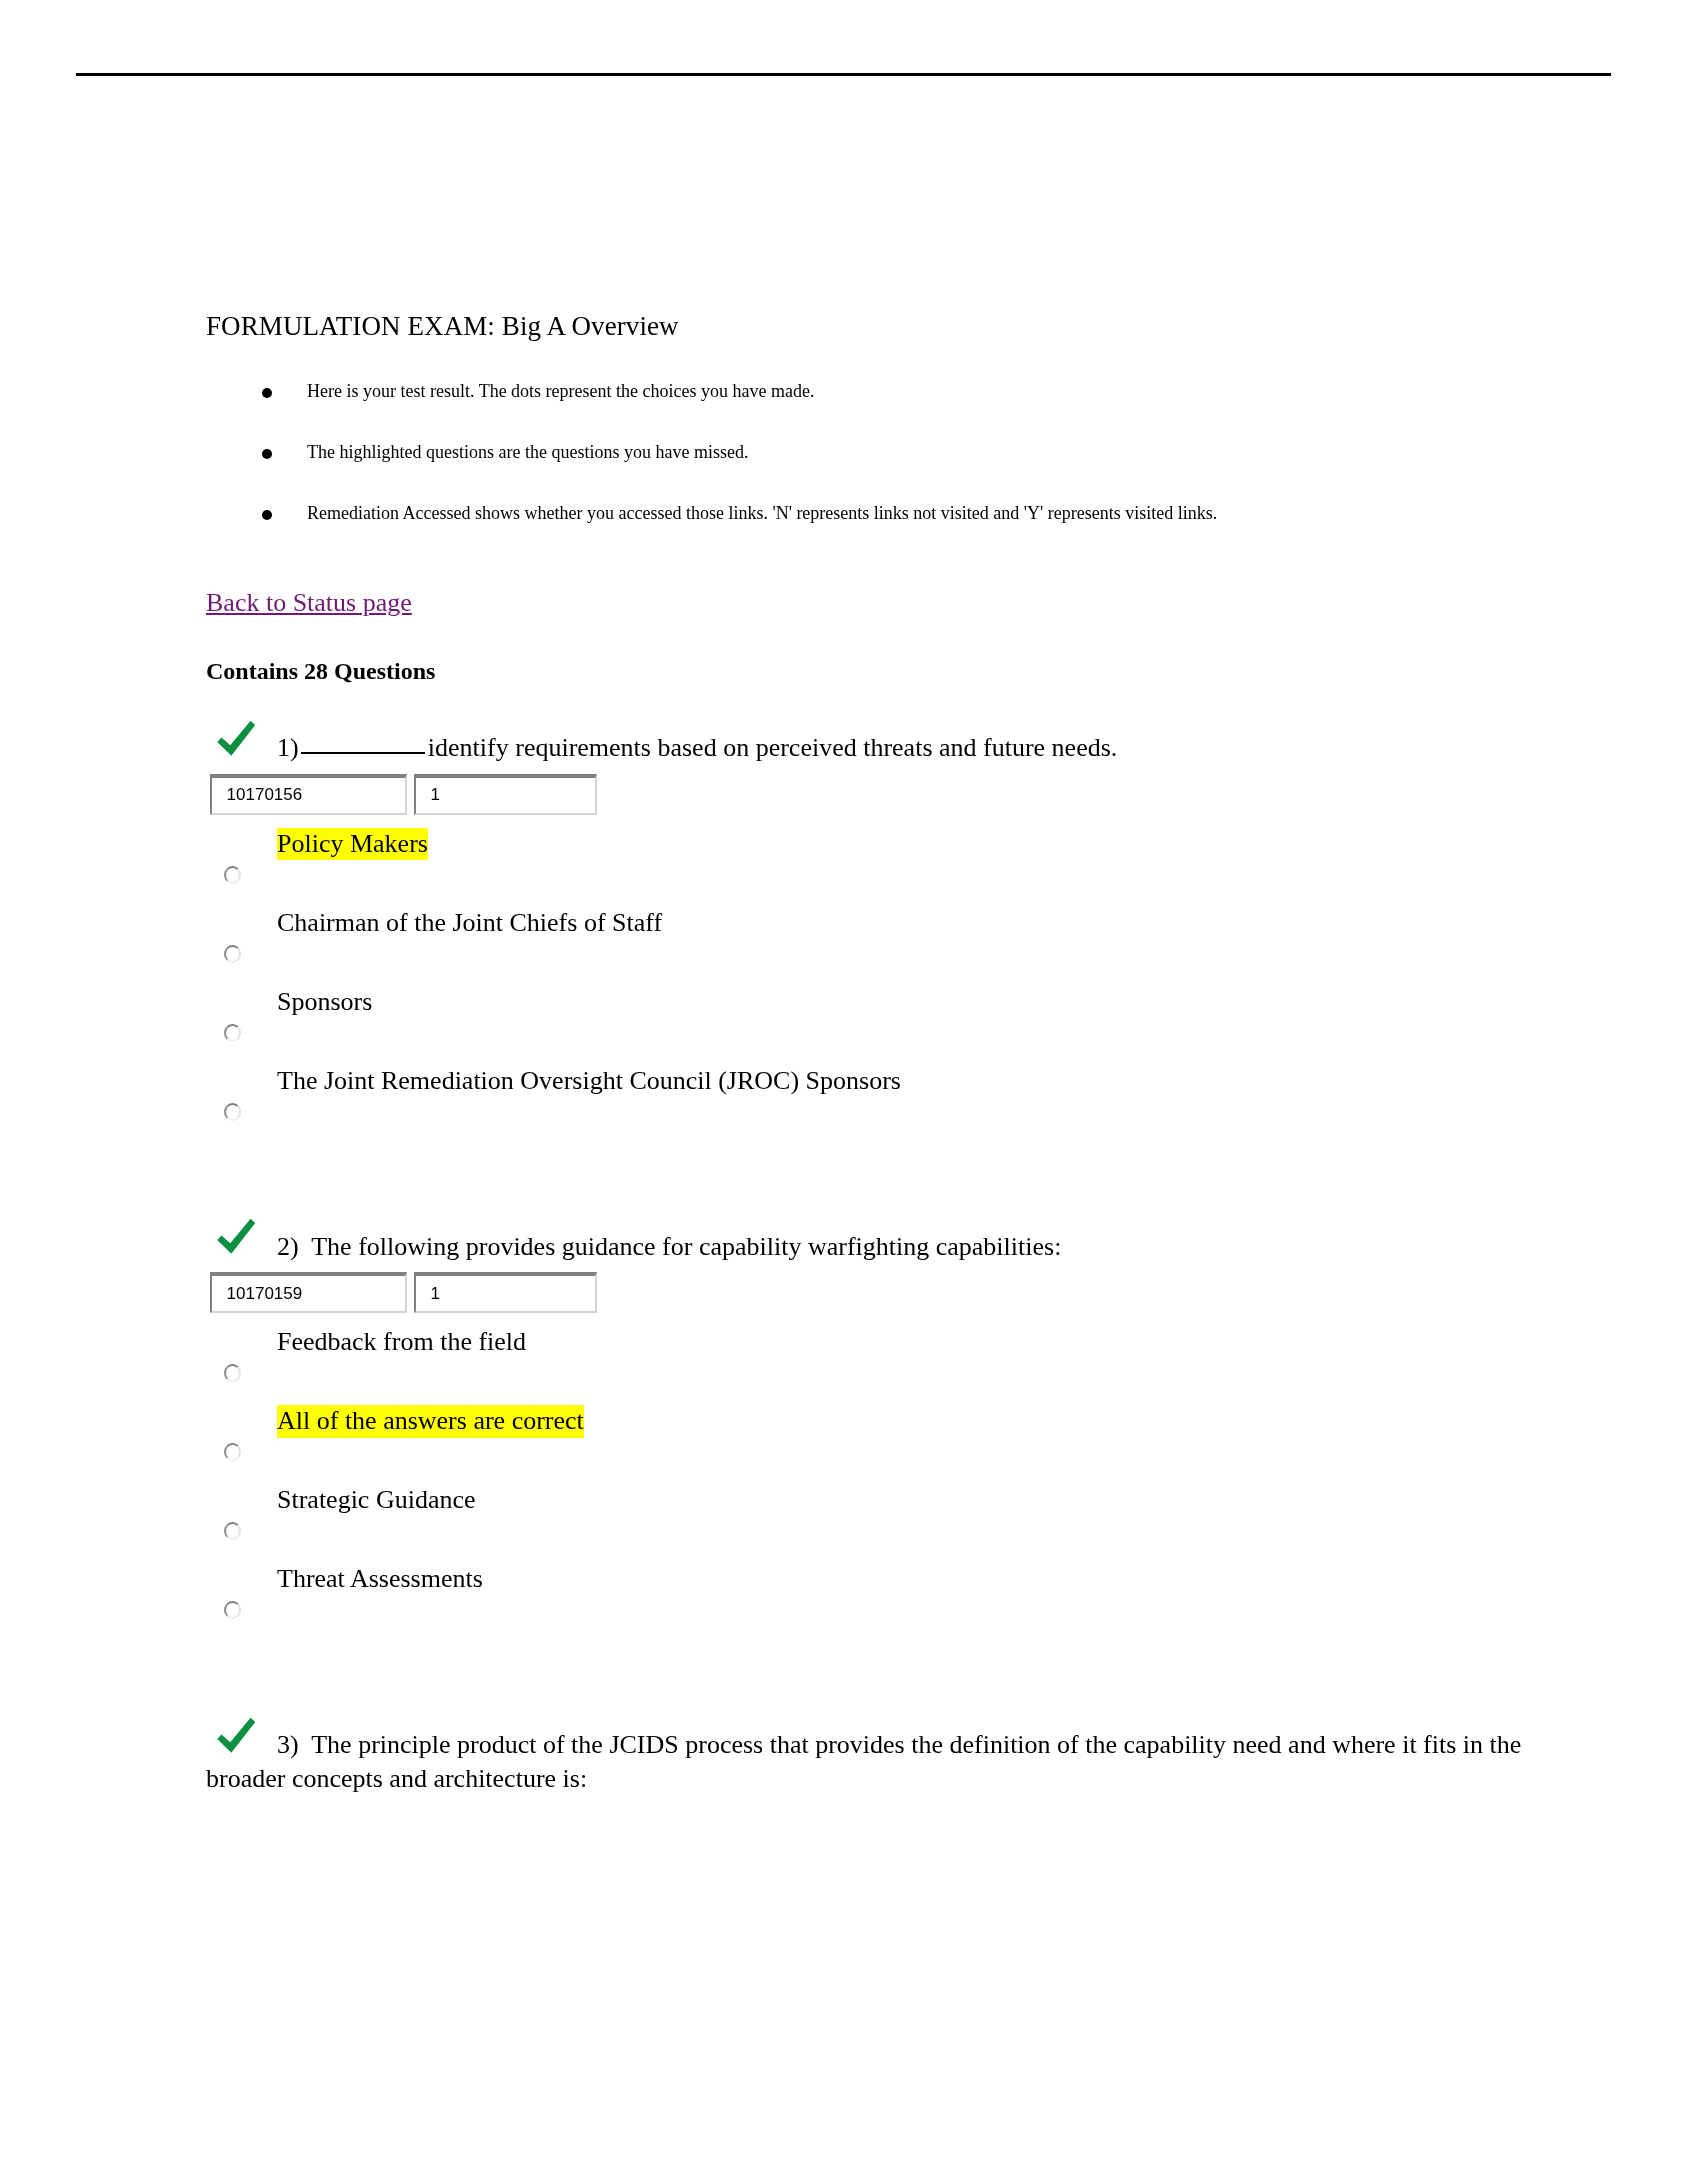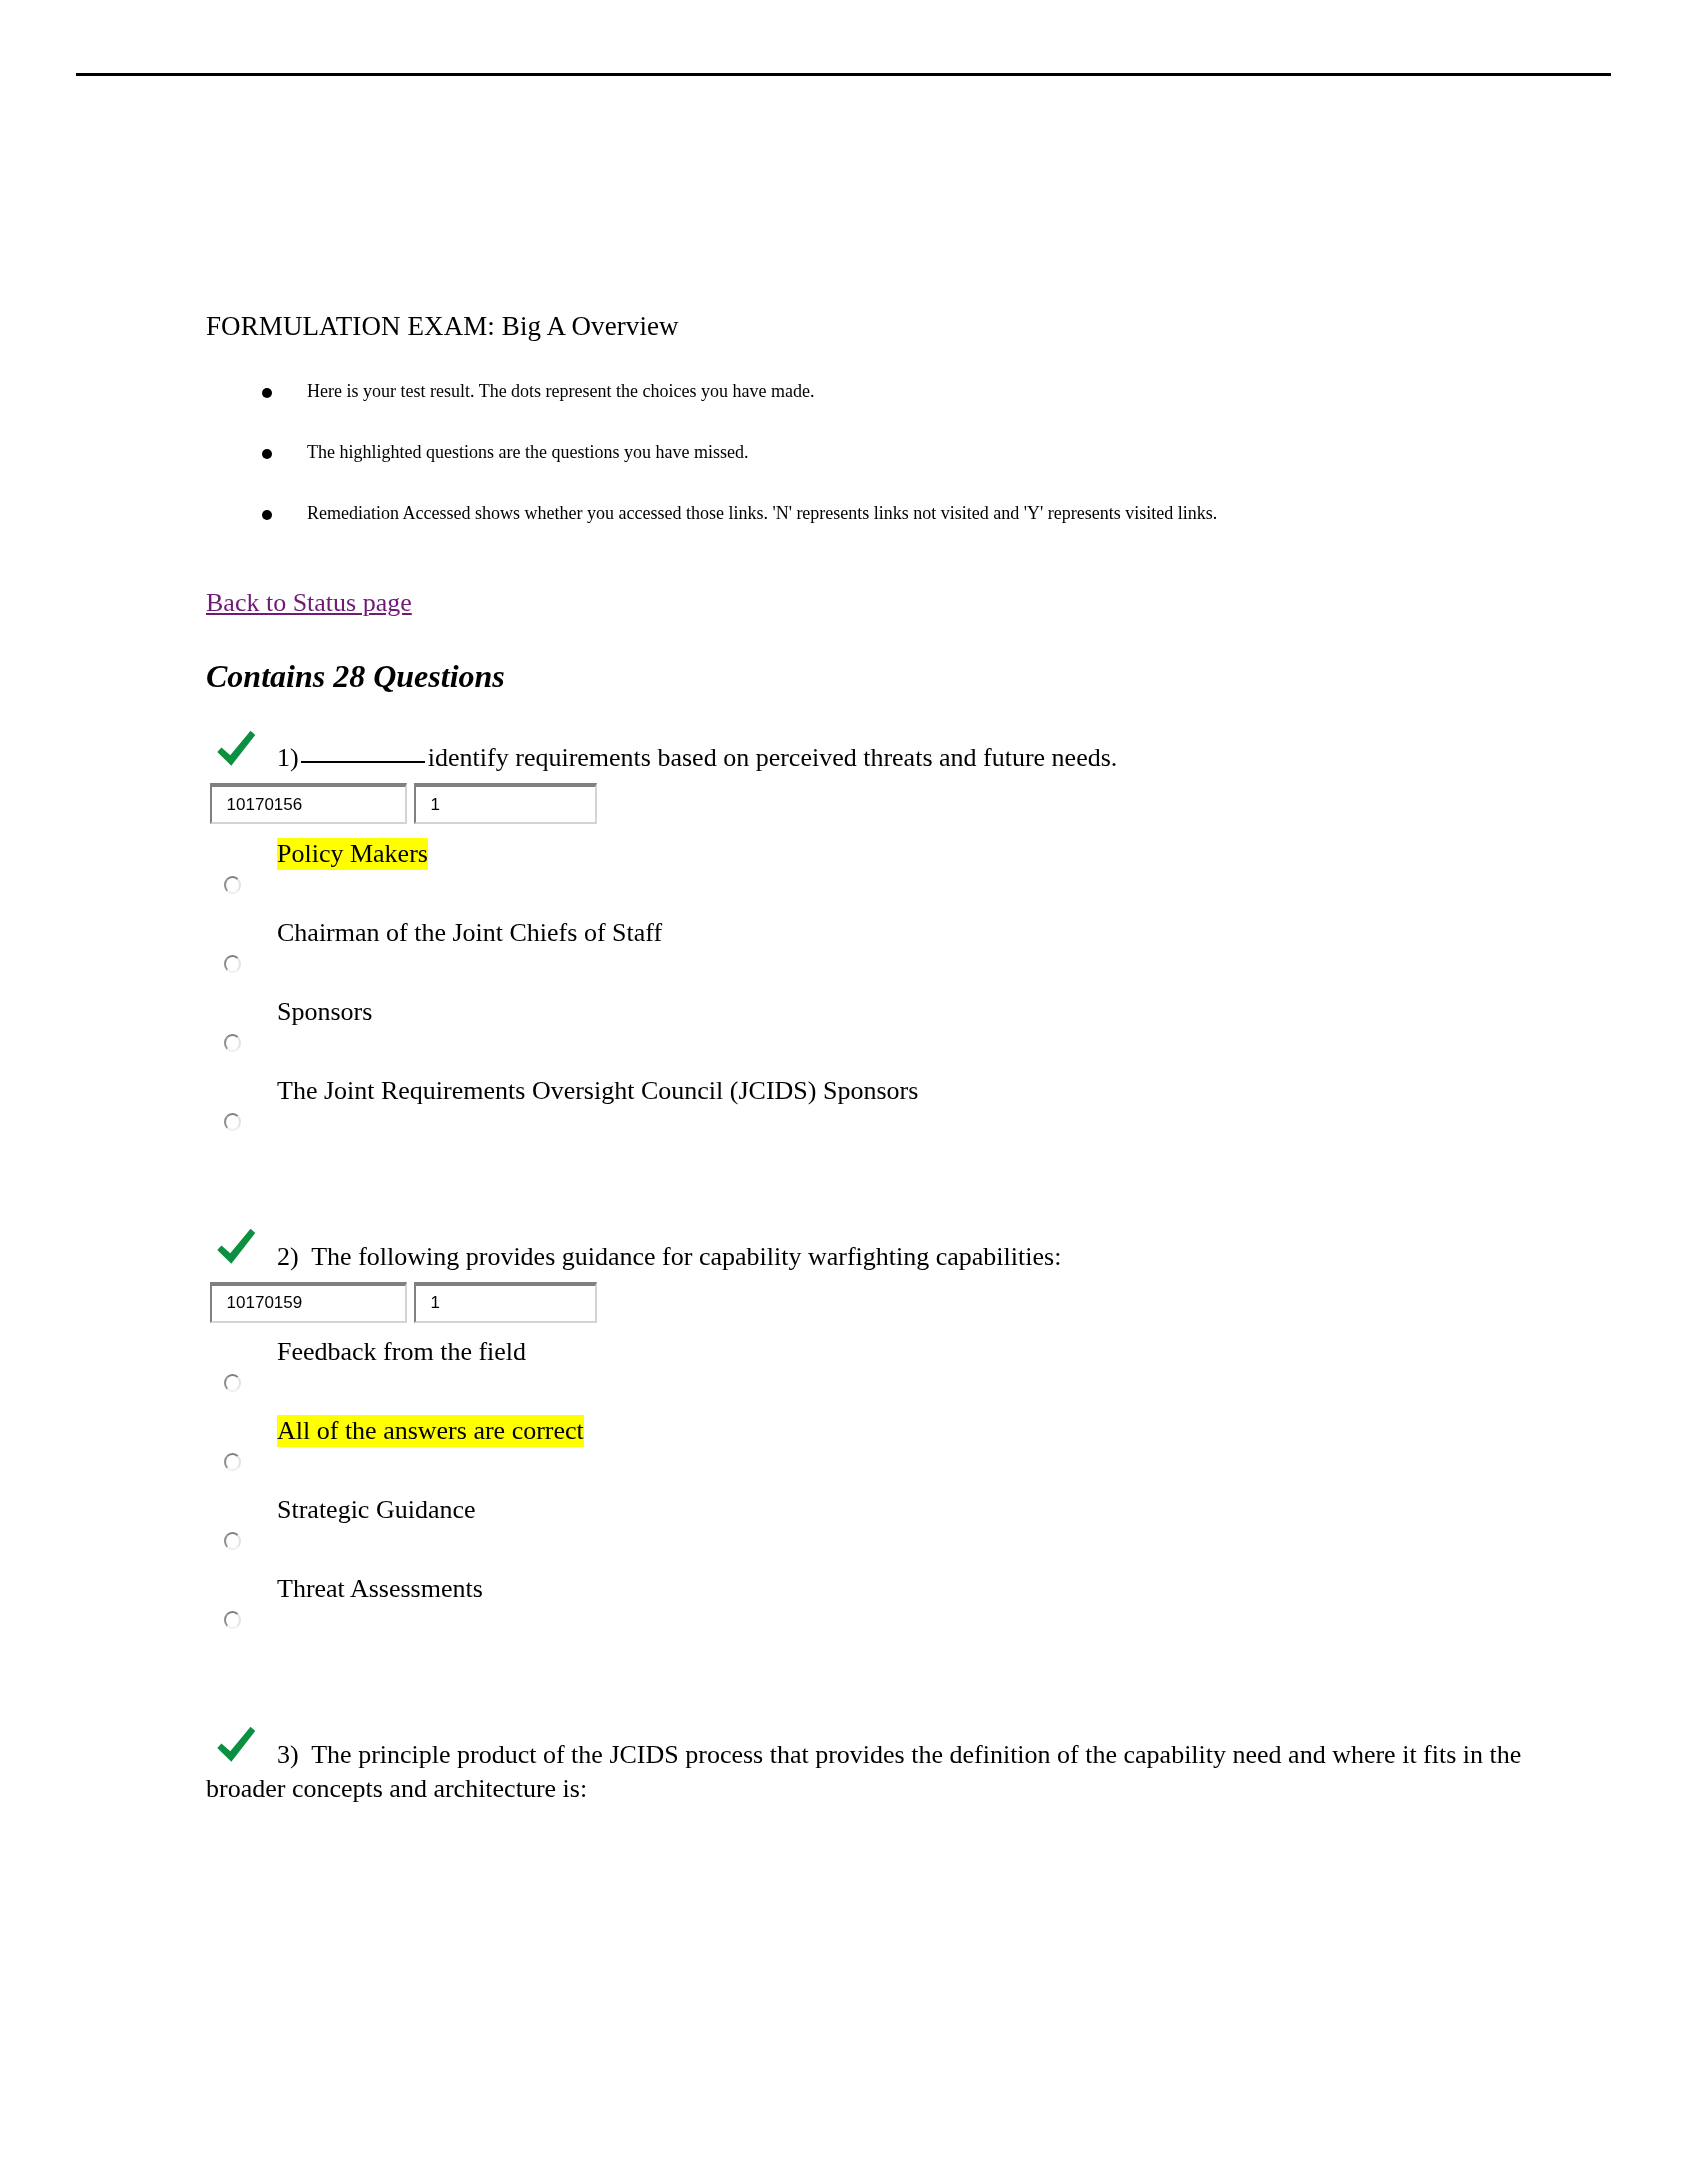--- a/index.html
+++ b/index.html
@@ -70,23 +70,22 @@
     margin-top: 25px;
     font-size: 26px;
     line-height: 1.2;
     color: #701a75;
     text-decoration: underline;
     cursor: pointer;
   }
 
   .contains {
     margin-top: 38px;
-    font-size: 32px;
+    font-size: 24px;
     font-weight: bold;
-    font-style: italic;
     line-height: 1.2;
   }
 
   
   .question-block {
     margin-top: 46px;
   }
   .q-head {
     position: relative;
     min-height: 41px;
@@ -227,21 +226,21 @@
         </div>
         <div class="option">
           <span class="option-label">Chairman of the Joint Chiefs of Staff</span>
           <span class="radio"></span>
         </div>
         <div class="option">
           <span class="option-label">Sponsors</span>
           <span class="radio"></span>
         </div>
         <div class="option">
-          <span class="option-label">The Joint Requirements Oversight Council (JCIDS) Sponsors</span>
+          <span class="option-label">The Joint Remediation Oversight Council (JROC) Sponsors</span>
           <span class="radio"></span>
         </div>
       </div>
     </div>
 
     
     <div class="question-block" style="margin-top:86px;">
       <div class="q-head">
         <svg class="check-icon" viewBox="0 0 100 100">
           <path d="M14 56 L22 47 L39 62 L78 15 L87 23 L41 82 Z" fill="#0a9040"></path>

